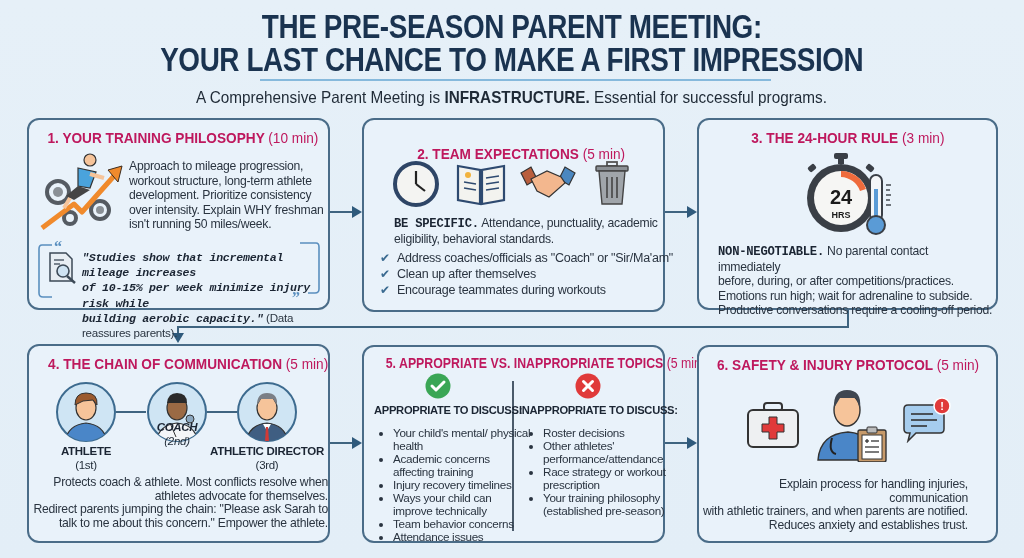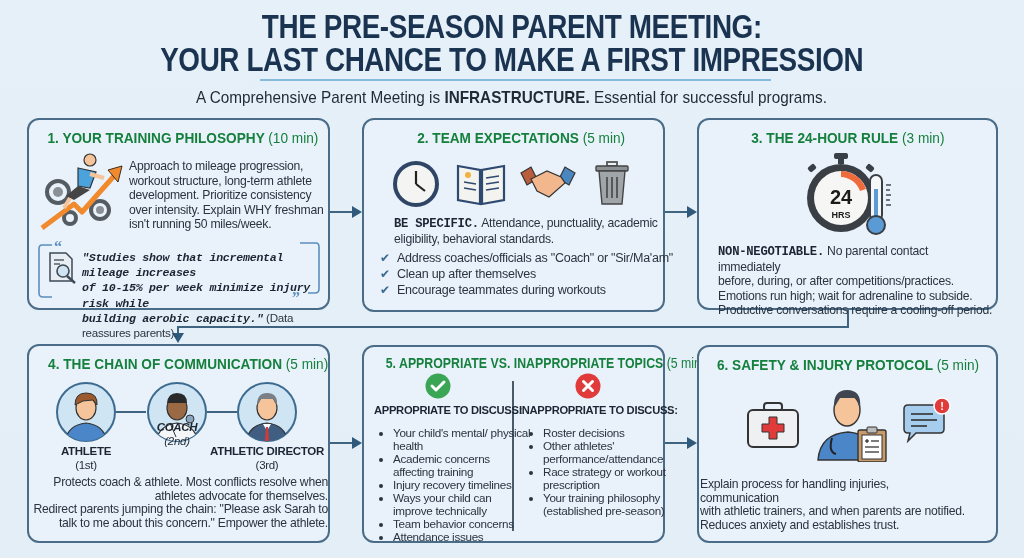--- a/index.html
+++ b/index.html
@@ -10,21 +10,21 @@
   }
   .title { position:absolute; left:0; width:1024px; text-align:center; font-weight:700; color:#1a3350;
            font-size:34px; line-height:34px; letter-spacing:-0.5px; }
   .title span { display:inline-block; transform:scaleX(0.82); transform-origin:center; white-space:nowrap; }
   .underline { position:absolute; left:260px; width:511px; top:79px; height:2px; background:#86b9dc; }
   .subtitle { position:absolute; top:88px; left:0; width:1024px; text-align:center; font-size:17px; color:#1f2a36; }
   .subtitle span.inner { display:inline-block; transform:scaleX(0.9); white-space:nowrap; }
   .subtitle b { font-weight:700; }
 
   .card { position:absolute; border:2px solid #4a6c88; border-radius:12px; background:#e9f2fa; box-sizing:border-box; }
-  .card-title { position:absolute; left:0; right:0; text-align:center; font-size:15.5px; font-weight:700; color:#15803d; white-space:nowrap; }
+  .card-title { position:absolute; left:0; right:0; text-align:center; font-size:15.5px; font-weight:700; color:#be185d; white-space:nowrap; }
   .card-title .t { display:inline-block; transform:scaleX(0.88); }
   .card-title .dur { font-weight:400; }
   .txt { position:absolute; font-size:12.2px; line-height:14.5px; color:#2a3440; letter-spacing:-0.25px; }
   .txt b { color:#1b2533;font-family:Liberation Mono, monospace; }
 
   .line { position:absolute; background:#3f6480; }
   .arrow-r { position:absolute; width:0; height:0; border-top:6px solid transparent; border-bottom:6px solid transparent; border-left:10px solid #2f5a7c; }
   .arrow-d { position:absolute; width:0; height:0; border-left:6px solid transparent; border-right:6px solid transparent; border-top:10px solid #2f5a7c; }
 
   .quote-box { position:absolute; left:38px; top:239px; width:283px; height:62px; }
@@ -97,21 +97,21 @@
   <line x1="6" y1="9" x2="16" y2="9" stroke="#3d4a57" stroke-width="1.3"></line>
     <line x1="6" y1="13" x2="12" y2="13" stroke="#3d4a57" stroke-width="1.3"></line>
   <circle cx="15" cy="20" r="6" fill="#cfe3f2" stroke="#3d4a57" stroke-width="1.6"></circle>
   <line x1="19" y1="25" x2="27" y2="32" stroke="#3d4a57" stroke-width="2.4"></line>
 </svg>
 <div class="txt" style="left:82px;top:250px;width:240px;font-size:11.6px;line-height:14.2px;">
   <b><i><span>"Studies show that incremental mileage increases</span><br><span>of 10-15% per week minimize injury risk while</span><br><span>building aerobic capacity."</span></i></b><span> (Data reassures parents).</span>
 </div>
 
 <div class="card" style="left:362px;top:118px;width:303px;height:194px;">
-  <div class="card-title" style="top:9px;padding-left:16px;"><span class="t"><span>2. TEAM EXPECTATIONS</span> <span class="dur">(5 min)</span></span></div>
+  <div class="card-title" style="top:25px;padding-left:16px;"><span class="t"><span>2. TEAM EXPECTATIONS</span> <span class="dur">(5 min)</span></span></div>
 </div>
 <svg style="position:absolute;left:392px;top:160px;" width="48" height="48" viewBox="0 0 48 48">
   <circle cx="24" cy="24" r="21" fill="#f4f4f2" stroke="#2e4566" stroke-width="4"></circle>
   <line x1="24" y1="24" x2="24" y2="11" stroke="#222" stroke-width="2.2"></line>
     <line x1="24" y1="24" x2="33" y2="31" stroke="#222" stroke-width="2.2"></line>
 </svg>
 <svg style="position:absolute;left:456px;top:160px;" width="50" height="46" viewBox="0 0 50 46">
   <path d="M2,6 L24,10 L24,44 L2,40 Z" fill="#f3f3ef" stroke="#2e4a70" stroke-width="2.2"></path>
   <path d="M48,6 L26,10 L26,44 L48,40 Z" fill="#f3f3ef" stroke="#2e4a70" stroke-width="2.2"></path>
   <circle cx="12" cy="15" r="3" fill="#f2b23c"></circle>
@@ -293,17 +293,17 @@
 <svg style="position:absolute;left:902px;top:397px;" width="50" height="46" viewBox="0 0 50 46">
   <path d="M2,12 Q2,8 6,8 L38,8 Q42,8 42,12 L42,32 Q42,36 38,36 L14,36 L6,44 L8,36 L6,36 Q2,36 2,32 Z" fill="#a6cdee" stroke="#333" stroke-width="1.5"></path>
   <g stroke="#333" stroke-width="1.6">
       <line x1="9" y1="17" x2="31" y2="17"></line>
       <line x1="9" y1="23" x2="35" y2="23"></line>
       <line x1="9" y1="29" x2="25" y2="29"></line>
     </g>
   <circle cx="40" cy="9" r="8" fill="#e03a3a" stroke="#fff" stroke-width="1.5"></circle>
   <text x="40" y="13" text-anchor="middle" font-size="11" font-weight="700" fill="#fff" font-family="Liberation Sans, sans-serif">!</text>
 </svg>
-<div class="txt" style="left:700px;top:478px;width:268px;text-align:left;line-height:13.6px;">
+<div class="txt" style="left:700px;top:478px;width:268px;text-align:right;line-height:13.6px;">
   <div>Explain process for handling injuries, communication</div>
     <div>with athletic trainers, and when parents are notified.</div>
     <div>Reduces anxiety and establishes trust.</div>
 </div>
 
 </body></html>

